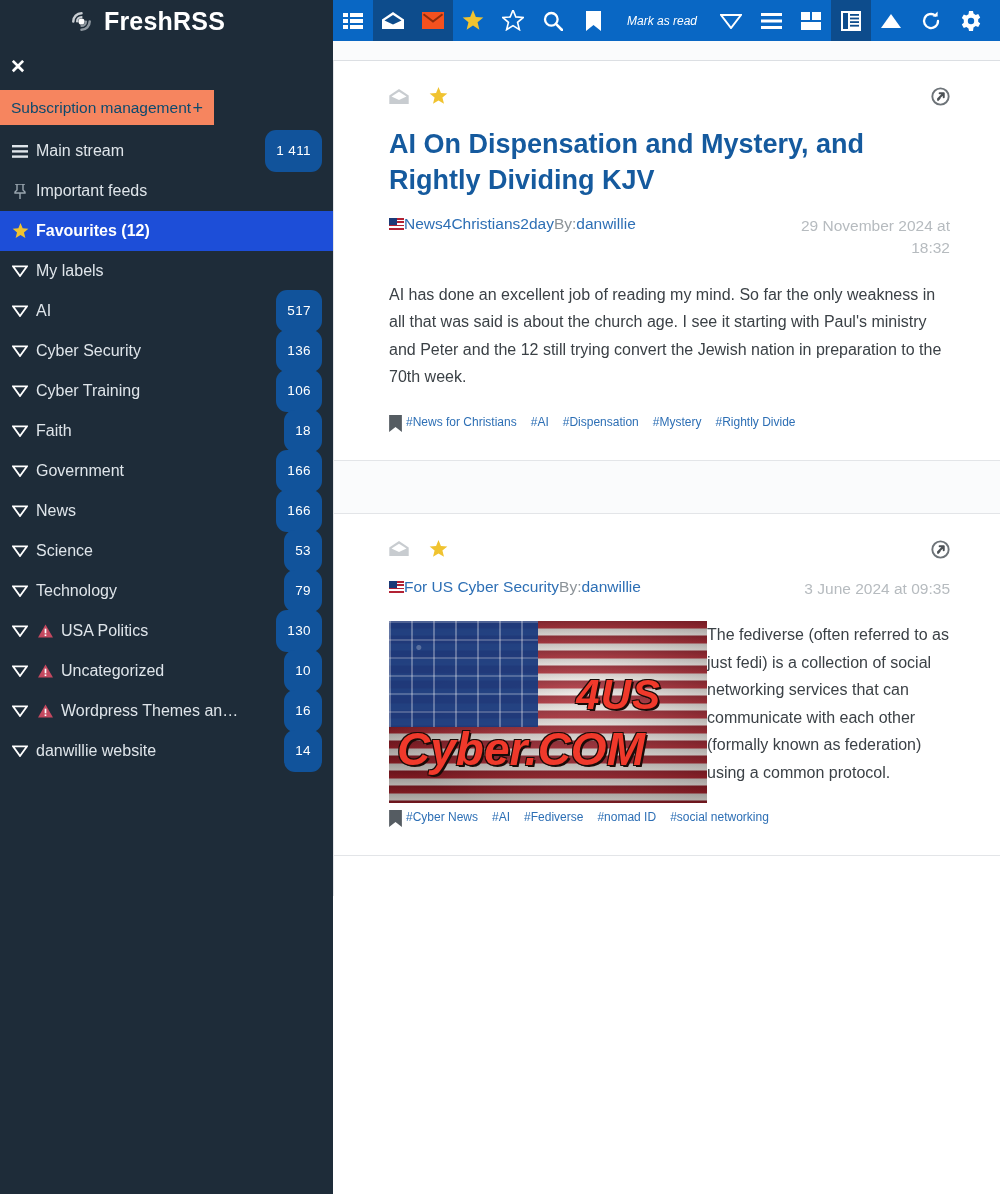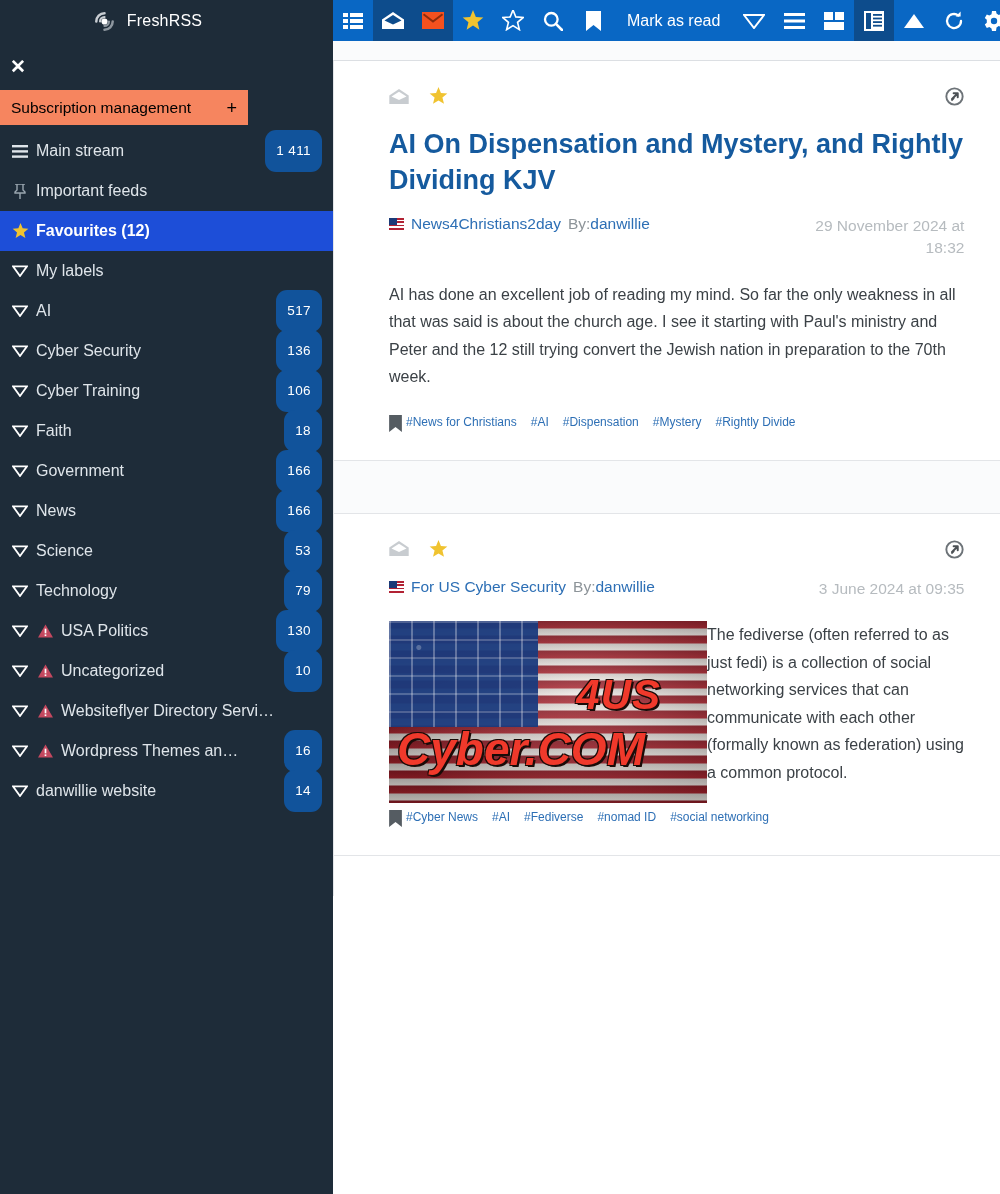--- a/index.html
+++ b/index.html
@@ -21,33 +21,33 @@
     overflow: hidden;
   }
   .brand {
     height: 42px;
     display: flex; align-items: center; justify-content: center;
     gap: 9px;
     padding-right: 40px;
   }
   .brand-logo { width: 27px; height: 27px; flex: 0 0 27px; }
   .brand-name {
-    font-size: 16px; font-weight: 400; color: #ffffff; letter-spacing: .2px;
+    font-size: 25px; font-weight: 700; color: #ffffff; letter-spacing: .2px;
   }
   .close-row { height: 48px; display: flex; align-items: center; padding-left: 4px; }
   .close-x {
     font-size: 19px; font-weight: bold; color: #ffffff;
     line-height: 1; padding: 4px 6px; cursor: pointer;
   }
   .sub-manage {
-    width: 248px; height: 35px;
+    width: 214px; height: 35px;
     background: #f6855f;
     display: flex; align-items: center; justify-content: space-between;
     padding: 0 11px 0 11px;
-    color: #000000; font-size: 15.5px;
+    color: #0c4a6e; font-size: 15.5px;
     cursor: pointer;
   }
   .sub-manage .plus { font-size: 18px; font-weight: 500; line-height: 1; }
 
   .nav { margin-top: 6px; }
   .nav-row {
     height: 40px;
     display: flex; align-items: center;
     padding: 0 11px 0 11px;
     font-size: 16px; color: #dfe5ea;
@@ -76,21 +76,21 @@
     color: #ffffff;
     flex: 0 0 41px;
   }
   .tb-btn {
     display: flex; align-items: center; justify-content: center;
     width: 40px; cursor: pointer;
   }
   .tb-btn.dark { background: #0d4c8c; }
   .tb-text {
     display: flex; align-items: center; padding: 13px 14px;
-    font-size: 16px; cursor: pointer; white-space: nowrap;
+    font-size: 12px; cursor: pointer; white-space: nowrap; font-style: italic;
   }
 
   .topgap { height: 19px; background: #fafbfc; border-bottom: 1px solid #dcdfe3; flex: 0 0 20px; }
 
   .stream { flex: 1 1 auto; overflow: hidden; background: #ffffff; }
 
   .article {
     background: #ffffff;
     border-left: 1px solid #e3e5e8;
     border-bottom: 1px solid #e3e5e8;
@@ -107,21 +107,21 @@
   .share-ico { position: absolute; right: 0; top: 26px; cursor: pointer; }
 
   .art-title {
     font-size: 27px; font-weight: bold; color: #155a9e;
     line-height: 1.32; margin-top: 19px; cursor: pointer;
   }
   .art-meta {
     display: flex; align-items: flex-start; justify-content: space-between;
     margin-top: 17px; gap: 20px;
   }
-  .art-src { display: flex; align-items: center; gap: 7px; font-size: 15.5px; flex: 0 1 auto; }
+  .art-src { display: flex; align-items: center; font-size: 15.5px; flex: 0 1 auto; }
   .favicon {
     width: 15px; height: 12px; flex: 0 0 15px;
     background:
       linear-gradient(to bottom,
         #b22234 0 14%, #ffffff 14% 28%, #b22234 28% 42%, #ffffff 42% 56%,
         #b22234 56% 70%, #ffffff 70% 84%, #b22234 84% 100%);
     position: relative; overflow: hidden;
   }
   .favicon::after {
     content: ""; position: absolute; left: 0; top: 0; width: 55%; height: 60%;
@@ -334,35 +334,20 @@
           </span>
           <span class="ico warn-ico">
             <svg width="15" height="14" viewBox="0 0 16 14">
               <path d="M8 0 16 14H0Z" fill="#c3485f"></path>
               <rect x="7.1" y="4.5" width="1.8" height="5" fill="#ffffff"></rect>
               <rect x="7.1" y="10.6" width="1.8" height="1.8" fill="#ffffff"></rect>
             </svg>
           </span>
           <span class="nav-label">Uncategorized</span>
           <span class="badge">10</span>
-        </div>
-        <div class="nav-row">
-          <span class="ico">
-            <svg width="16" height="12" viewBox="0 0 16 12">
-              <path d="M1 1.4h14L8 11Z" fill="none" stroke="#ffffff" stroke-width="1.8"></path>
-            </svg>
-          </span>
-          <span class="ico warn-ico">
-            <svg width="15" height="14" viewBox="0 0 16 14">
-              <path d="M8 0 16 14H0Z" fill="#c3485f"></path>
-              <rect x="7.1" y="4.5" width="1.8" height="5" fill="#ffffff"></rect>
-              <rect x="7.1" y="10.6" width="1.8" height="1.8" fill="#ffffff"></rect>
-            </svg>
-          </span>
-          <span class="nav-label">Websiteflyer Directory Servi…</span>
         </div>
         <div class="nav-row">
           <span class="ico">
             <svg width="16" height="12" viewBox="0 0 16 12">
               <path d="M1 1.4h14L8 11Z" fill="none" stroke="#ffffff" stroke-width="1.8"></path>
             </svg>
           </span>
           <span class="ico warn-ico">
             <svg width="15" height="14" viewBox="0 0 16 14">
               <path d="M8 0 16 14H0Z" fill="#c3485f"></path>

